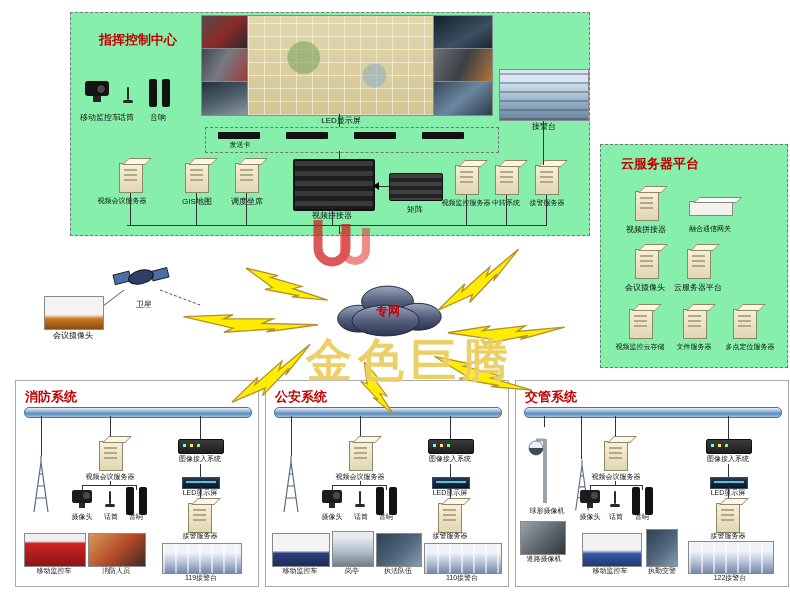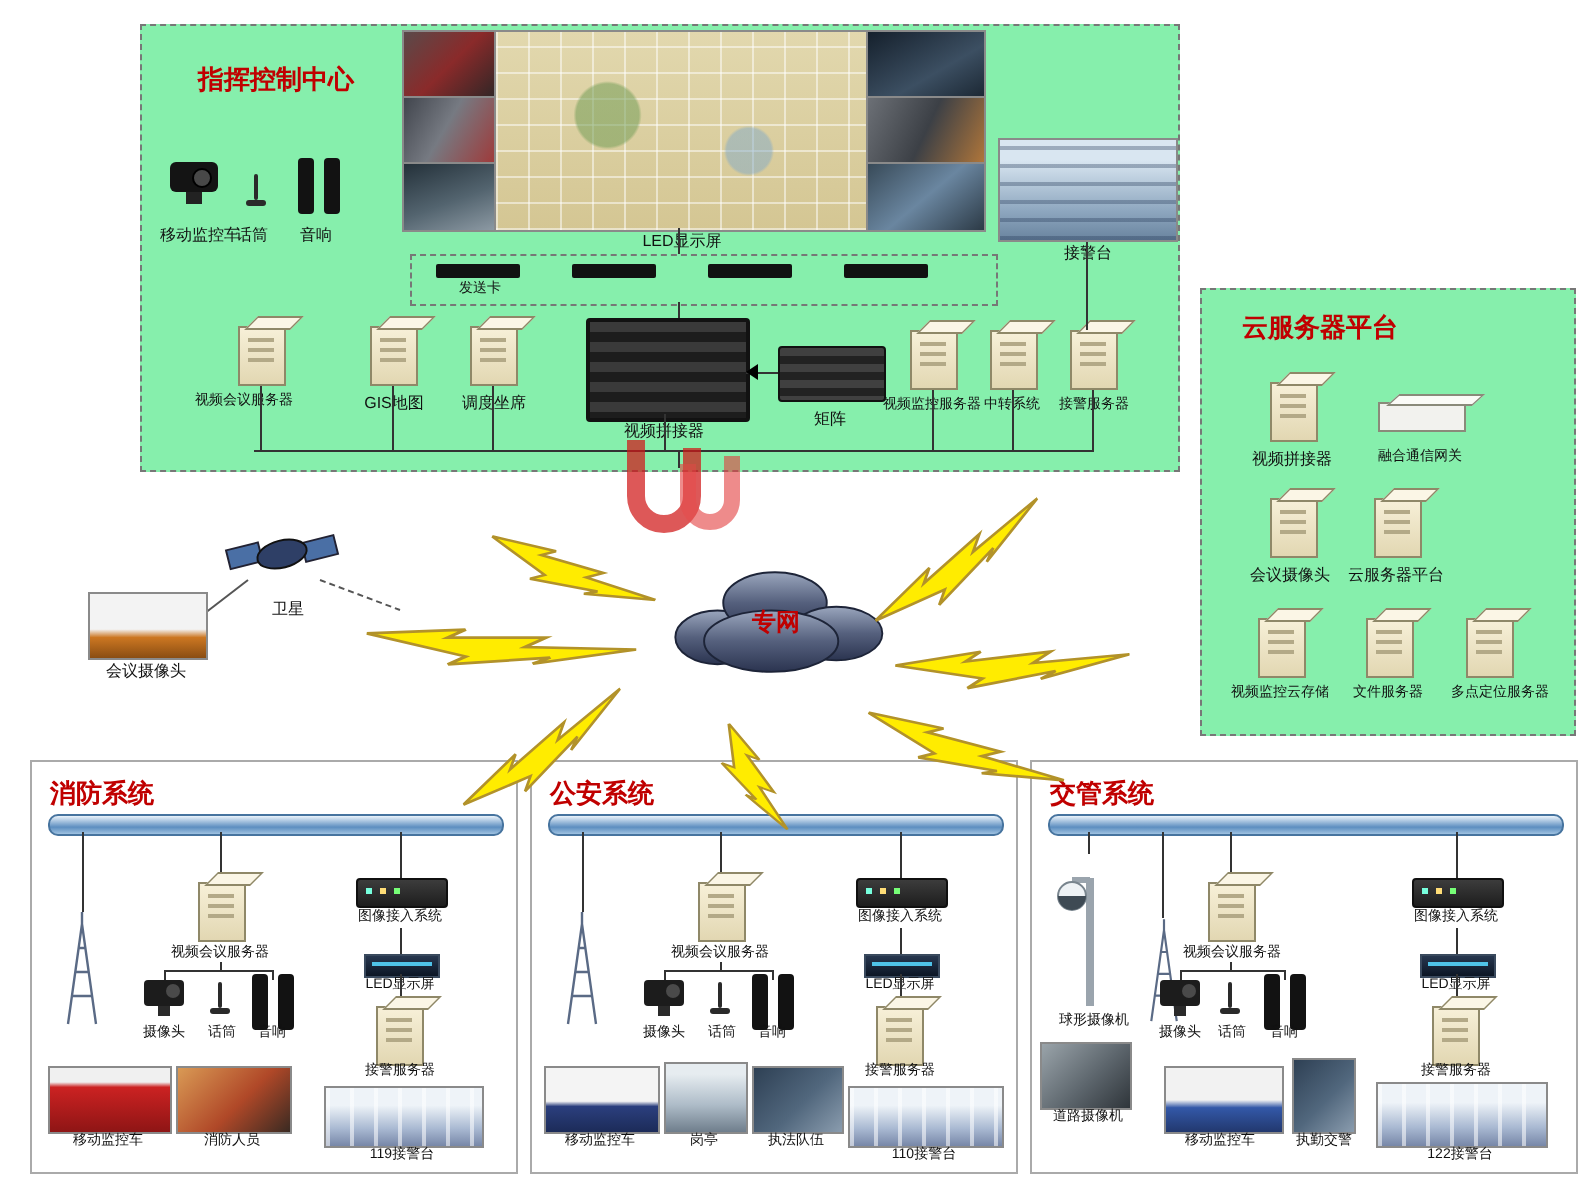--- a/index.html
+++ b/index.html
@@ -233,20 +233,21 @@
   <div class="ph ph-satvan" style="left:44px;top:296px;width:58px;height:32px;"></div>
   <div class="lbl" style="left:36px;top:331px;width:74px;">会议摄像头</div>
 
   <div class="abs" style="left:302px;top:212px;width:80px;height:80px;z-index:3;opacity:.9;">
     <svg viewBox="0 0 80 80" width="80" height="80">
       <path d="M16 8 v28 a14 14 0 0 0 28 0 V12" fill="none" stroke="#d01818" stroke-width="9" opacity=".8"></path>
       <path d="M42 20 v18 a11 11 0 0 0 22 0 V16" fill="none" stroke="#e23a3a" stroke-width="8" opacity=".65"></path>
     </svg>
   </div>
 
+  <div id="wm-text">金色巨腾</div>
 
   <div class="solid-box" style="left:15px;top:380px;width:242px;height:205px;">
     <div class="title-red" style="left:9px;top:7px;">消防系统</div>
     <div class="busbar" style="left:8px;top:26px;width:226px;"></div>
     <div class="vl" style="left:25px;top:35px;height:40px;"></div>
     <div class="abs" style="left:14px;top:75px;width:22px;height:58px;">
       <svg viewBox="0 0 22 58" width="22" height="58">
           <path d="M11 0 L11 6 M11 6 L4 56 M11 6 L18 56 M6 42 L16 42 M7.5 30 L14.5 30 M9 18 L13 18" stroke="#5a6a85" stroke-width="1.2" fill="none"></path>
         </svg>
     </div>

